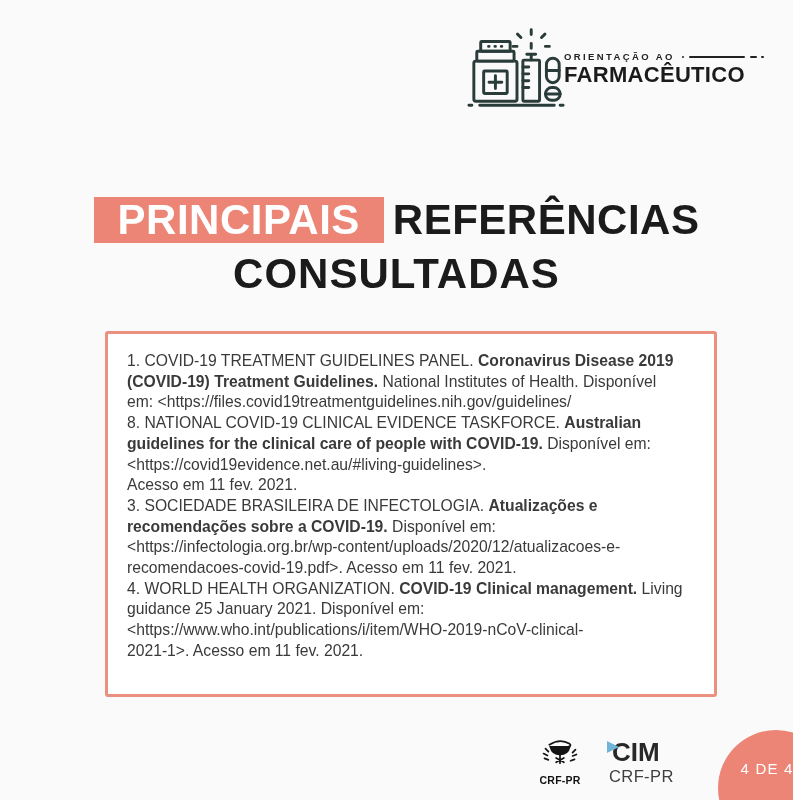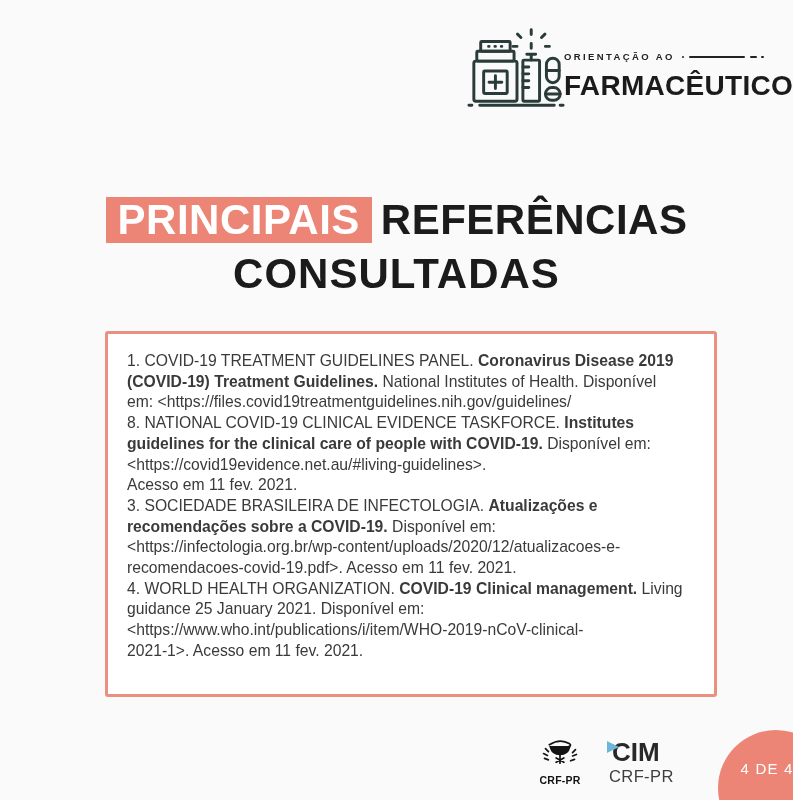--- a/index.html
+++ b/index.html
@@ -18,30 +18,30 @@
   .brand-tagline{
     font-size:9.5px;font-weight:bold;letter-spacing:2.4px;color:#222;white-space:nowrap;
   }
   .tagline-rule{display:flex;align-items:center;margin-left:7px;}
   .tagline-rule i{display:block;background:#222;height:2px;border-radius:1px;}
   .tagline-rule .dot{width:2.5px;margin-right:5px;}
   .tagline-rule .line{width:56px;margin-right:5px;}
   .tagline-rule .dash{width:7px;margin-right:4px;}
   .tagline-rule .dot2{width:2.5px;}
   .brand-name{
-    font-size:28px;font-weight:bold;letter-spacing:0.3px;color:#1B1B1B;margin-top:8px;white-space:nowrap;
+    font-size:22px;font-weight:bold;letter-spacing:0.3px;color:#1B1B1B;margin-top:0;white-space:nowrap;
   }
 
   
   .page-title{position:absolute;top:197px;left:0;width:100%;text-align:center;
     font-weight:bold;color:#1B1B1B;}
   .title-line1{font-size:42px;letter-spacing:0.5px;line-height:46px;white-space:nowrap;}
   .title-highlight{
     display:inline-block;background:var(--accent,#EC8575);color:#fff;
-    padding:0 12px;line-height:46px;vertical-align:top;
+    padding:0 24px;line-height:46px;vertical-align:top;
   }
   .title-rest{display:inline-block;margin-left:9px;line-height:46px;vertical-align:top;}
   .title-line2{font-size:42px;letter-spacing:1px;line-height:44px;margin-top:9px;}
 
   
   .references-panel{
     position:absolute;left:105px;top:331px;width:612px;height:366px;box-sizing:border-box;
     background:#fff;border:3px solid var(--box-border,#E9907F);border-radius:3px;
     padding:17px 10px 0 19px;
   }
@@ -120,21 +120,21 @@
       <span class="title-highlight">PRINCIPAIS</span><span class="title-rest">REFERÊNCIAS</span>
     </div>
     <div class="title-line2">CONSULTADAS</div>
   </div>
 
   <div class="references-panel">
     <div class="references-text">
         <div class="ref-line"><span>1. COVID-19 TREATMENT GUIDELINES PANEL. </span><span class="b">Coronavirus Disease 2019</span></div>
         <div class="ref-line"><span class="b">(COVID-19) Treatment Guidelines.</span><span> National Institutes of Health. Disponível</span></div>
         <div class="ref-line"><span>em: &lt;https://files.covid19treatmentguidelines.nih.gov/guidelines/</span></div>
-        <div class="ref-line"><span>8. NATIONAL COVID-19 CLINICAL EVIDENCE TASKFORCE. </span><span class="b">Institutes</span></div>
+        <div class="ref-line"><span>8. NATIONAL COVID-19 CLINICAL EVIDENCE TASKFORCE. </span><span class="b">Australian</span></div>
         <div class="ref-line"><span class="b">guidelines for the clinical care of people with COVID-19.</span><span> Disponível em:</span></div>
         <div class="ref-line"><span>&lt;https://covid19evidence.net.au/#living-guidelines&gt;.</span></div>
         <div class="ref-line"><span>Acesso em 11 fev. 2021.</span></div>
         <div class="ref-line"><span>3. SOCIEDADE BRASILEIRA DE INFECTOLOGIA. </span><span class="b">Atualizações e</span></div>
         <div class="ref-line"><span class="b">recomendações sobre a COVID-19.</span><span> Disponível em:</span></div>
         <div class="ref-line"><span>&lt;https://infectologia.org.br/wp-content/uploads/2020/12/atualizacoes-e-</span></div>
         <div class="ref-line"><span>recomendacoes-covid-19.pdf&gt;. Acesso em 11 fev. 2021.</span></div>
         <div class="ref-line"><span>4. WORLD HEALTH ORGANIZATION. </span><span class="b">COVID-19 Clinical management.</span><span> Living</span></div>
         <div class="ref-line"><span>guidance 25 January 2021. Disponível em:</span></div>
         <div class="ref-line"><span>&lt;https://www.who.int/publications/i/item/WHO-2019-nCoV-clinical-</span></div>

